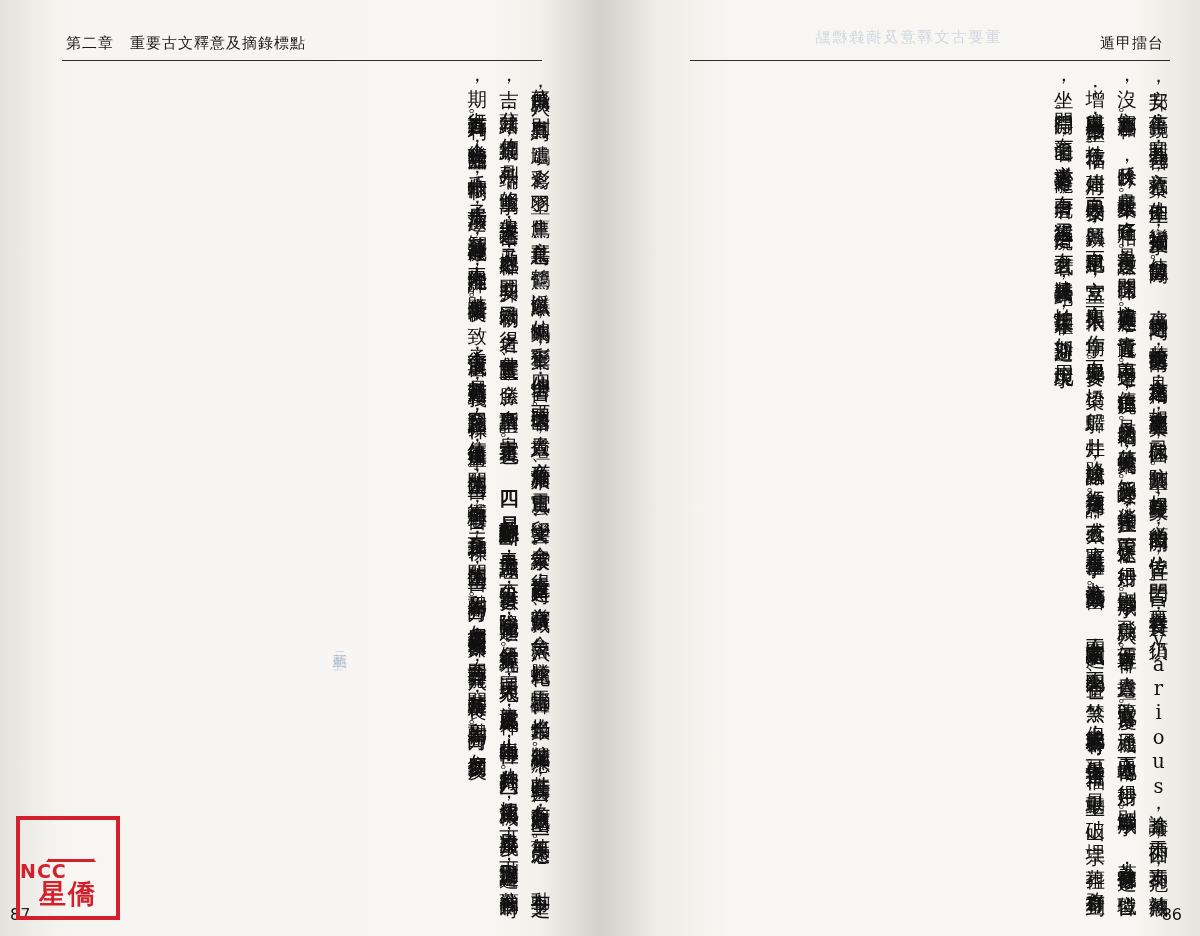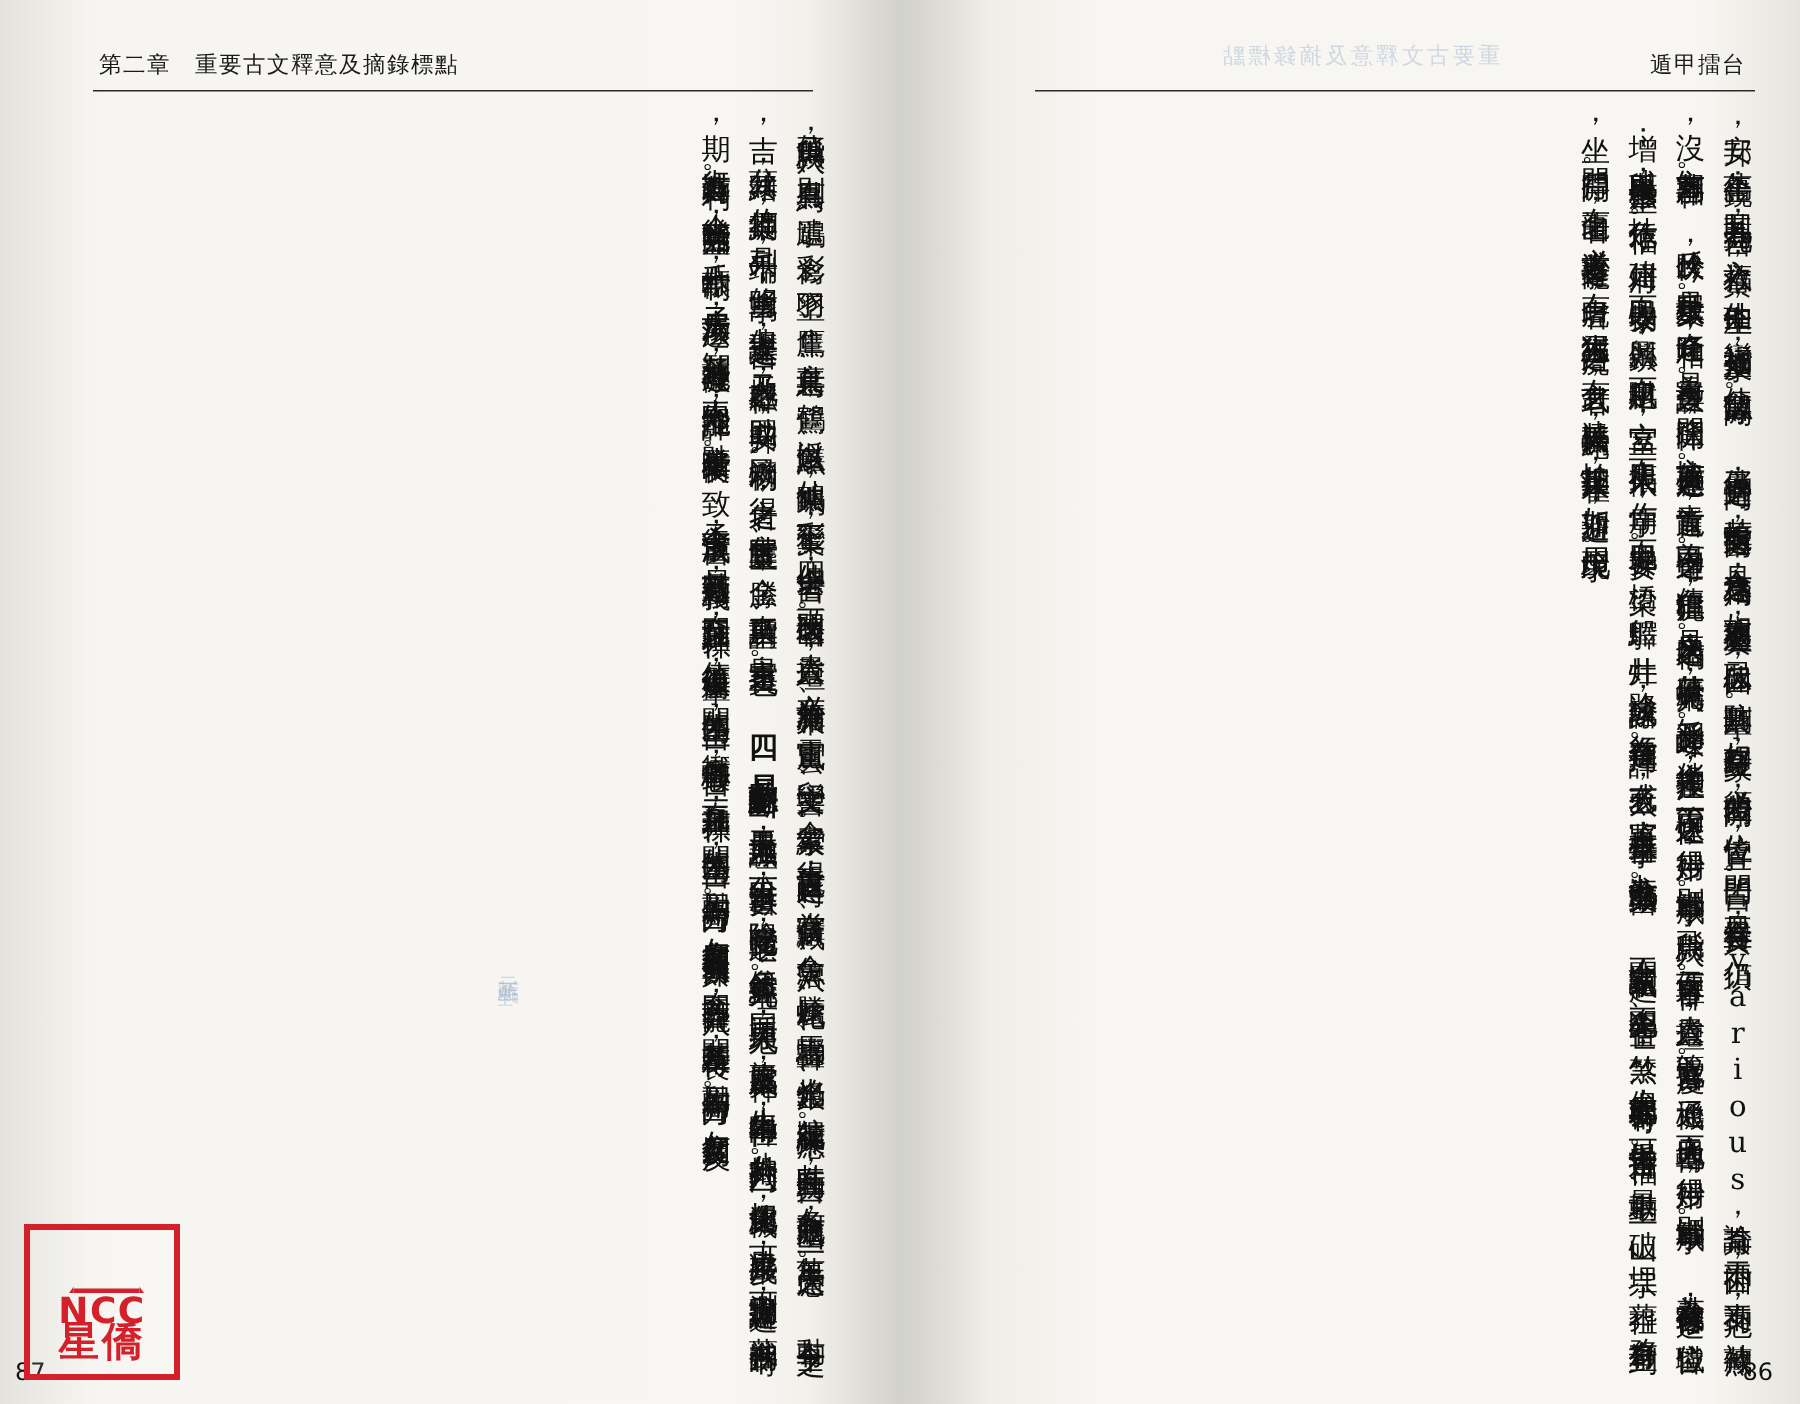--- a/index.html
+++ b/index.html
@@ -155,24 +155,24 @@
     transform: none;
     clip-path: polygon(50% 0, 100% 100%, 0 100%);
     background: linear-gradient(#d4202a,#d4202a) no-repeat;
     background-size: 100% 3px;
     background-position: 0 31px;
   }
   .stamp .ncc {
     position: absolute;
     top: 40px;
     left: 0; right: 0;
-    text-align: center;
+    text-align: left;
     font-family: "DejaVu Sans", "Liberation Sans", sans-serif;
     font-weight: bold;
-    font-size: 24px;
+    font-size: 19px;
     letter-spacing: 1px;
   }
   .stamp .cn {
     position: absolute;
     bottom: 4px;
     left: 0; right: 0;
     text-align: center;
     font-family: "DejaVu Serif", "Liberation Serif", serif;
     font-weight: bold;
     font-size: 27px;

